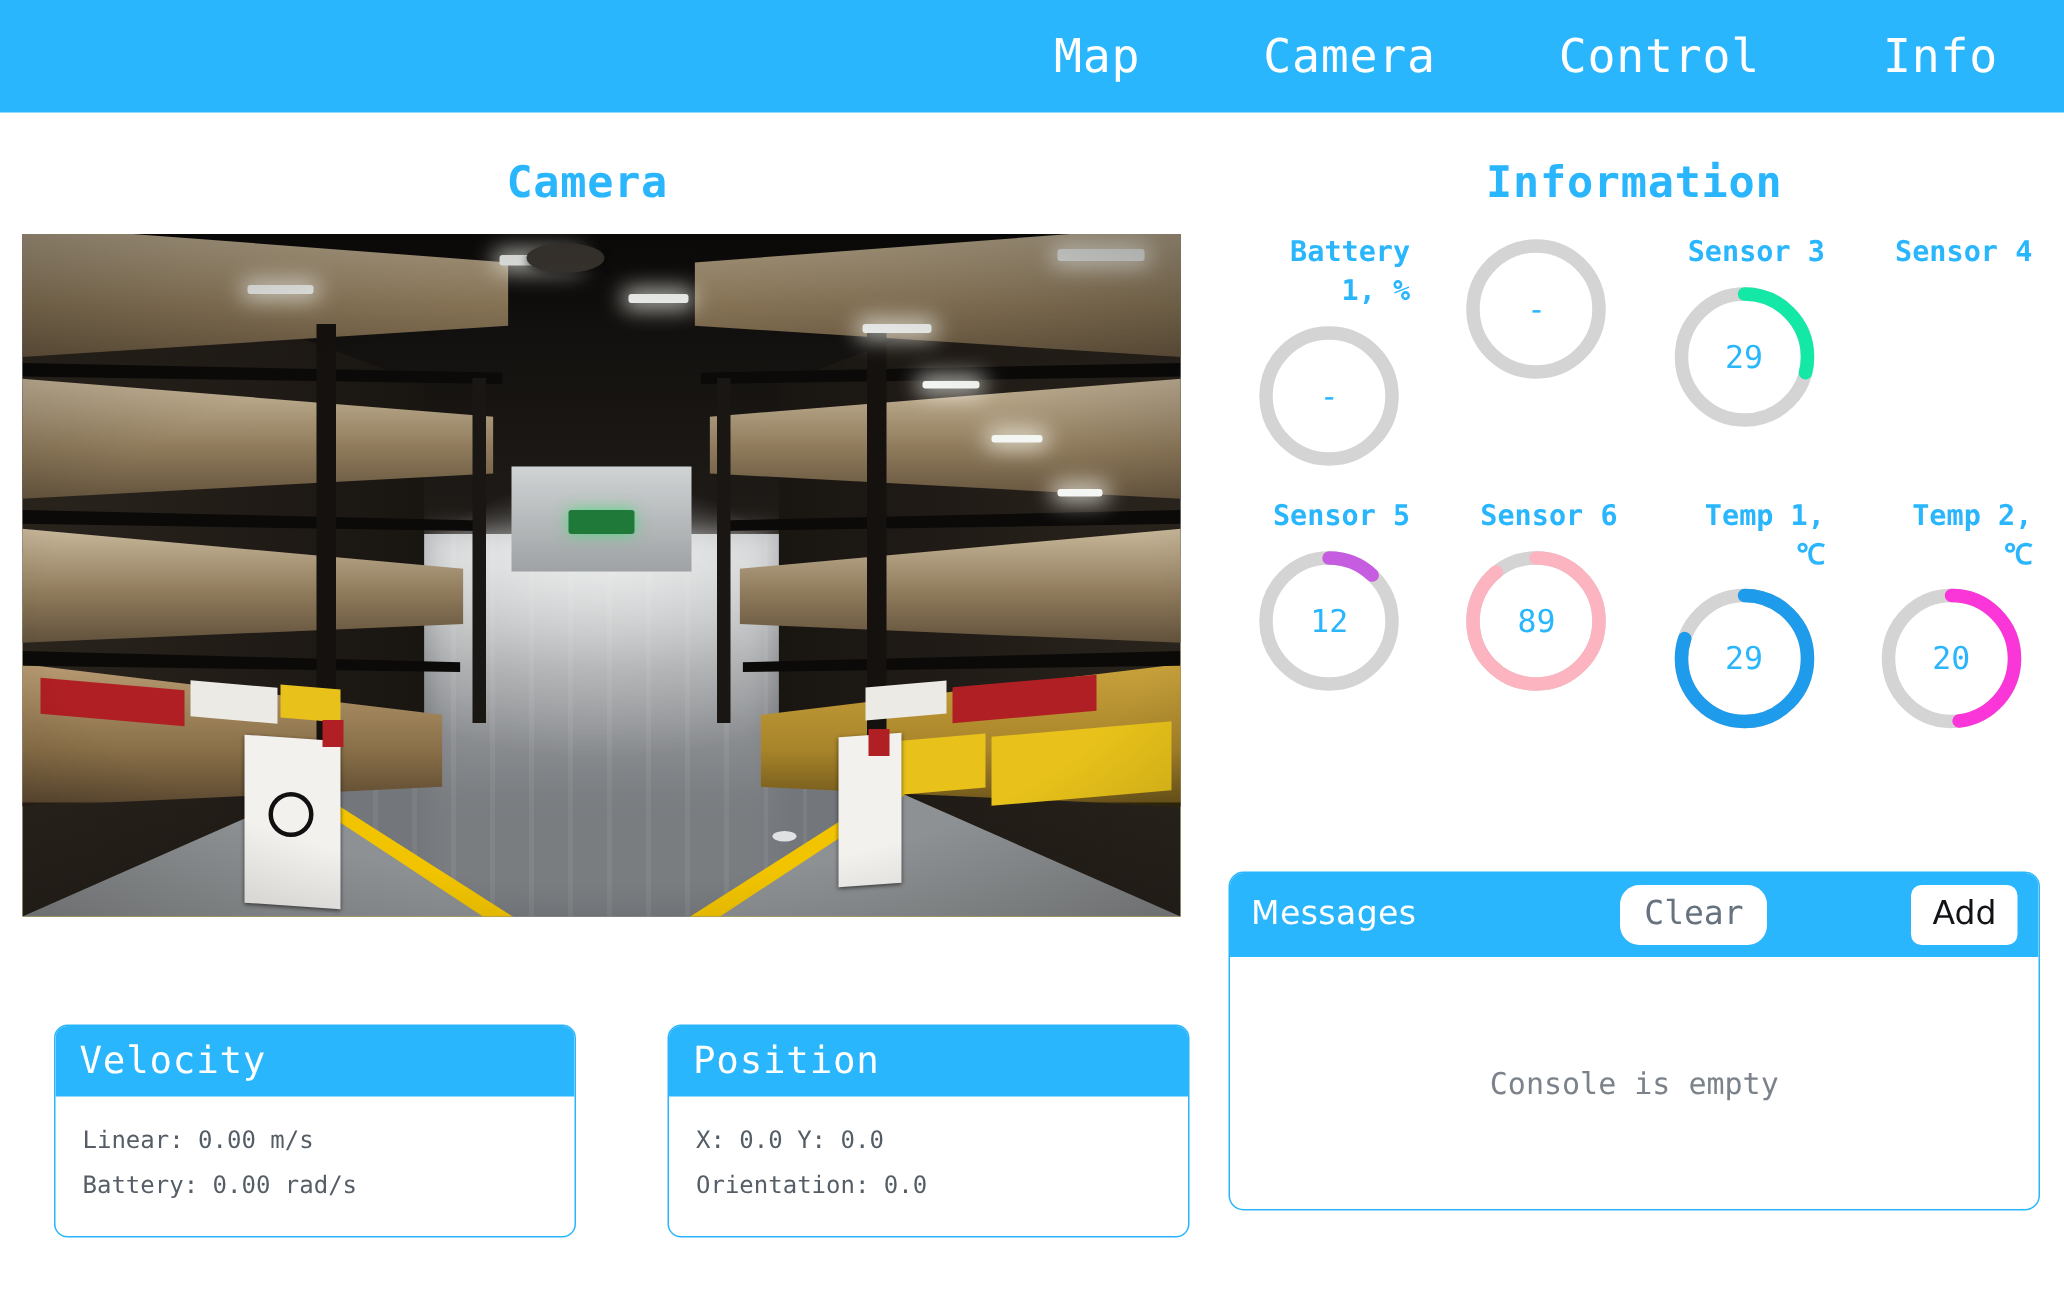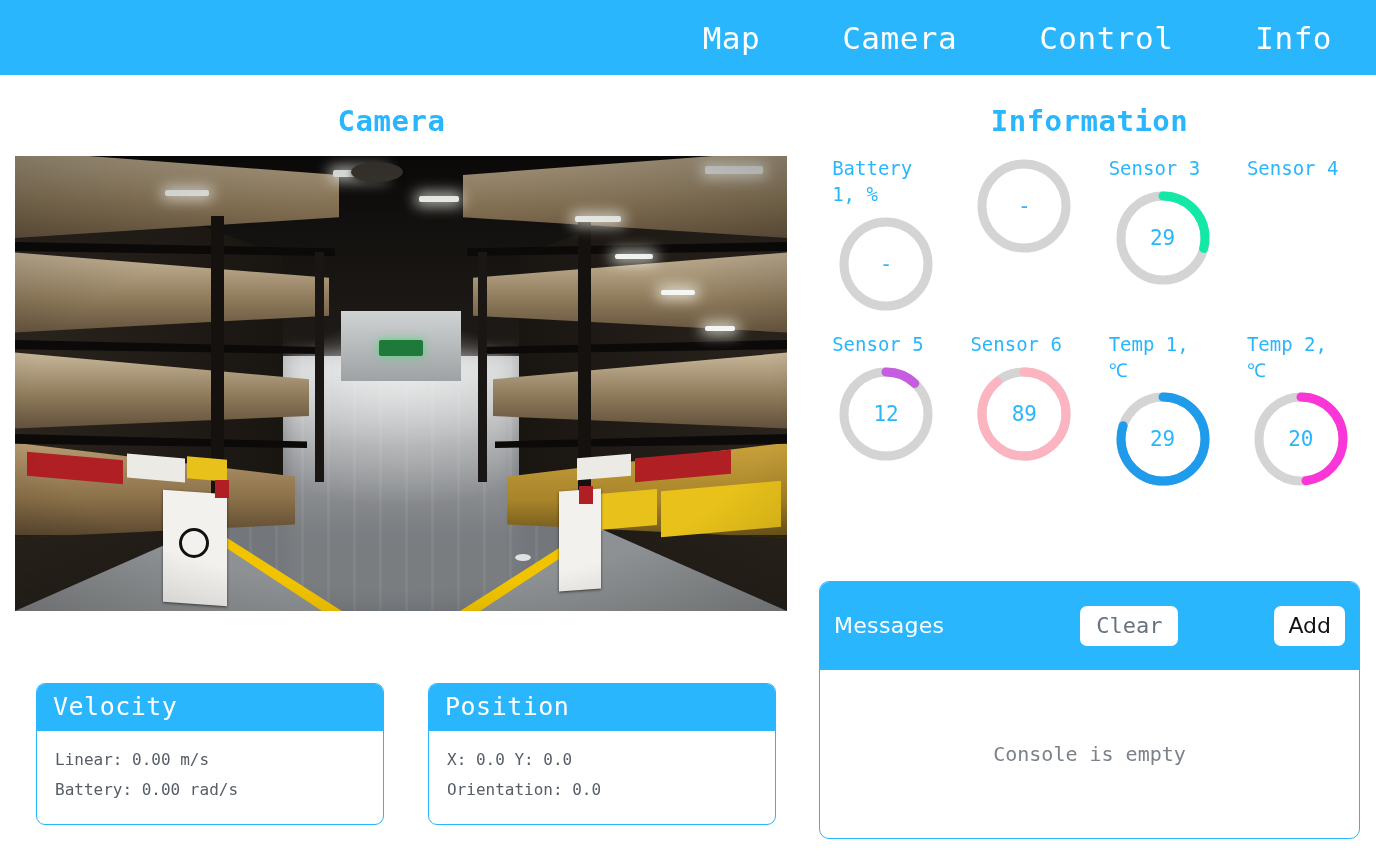--- a/index.html
+++ b/index.html
@@ -179,21 +179,21 @@
   .label-red{ position:absolute; background:#b01f24; }
   .label-yellow{ position:absolute; background:#e8c21a; }
   .label-white{ position:absolute; background:#eceae4; }
   .vignette{
     position:absolute; inset:0;
     background: radial-gradient(ellipse 115% 95% at 50% 55%, rgba(0,0,0,0) 42%, rgba(0,0,0,0.62) 100%);
   }
 
   
   .cards-row{
-    display:flex; margin-top:72px; margin-left:19px; gap:44px;padding-left:17px;
+    display:flex; margin-top:72px; margin-left:19px; gap:61px;padding-left:17px;
   }
   .card{
     width:348px;
     border:1px solid #29b6fd;
     border-radius:9px;
     overflow:hidden;
     background:#fff;
   }
   .card-head{
     background:#29b6fd;
@@ -221,24 +221,25 @@
     padding: 0 6px 0 14px;
   }
   .gauge-cell{
     display:flex; flex-direction:column; align-items:center;
   }
   .gauge-label{
     color:#29b6fd;
     font-family:"DejaVu Sans Mono", monospace;
     font-size:19px;
     line-height:1.35;
-    text-align:left;
+    text-align:right;
     width:108px;
     margin-bottom:6px;
     min-height:26px;
+    font-weight:bold;
   }
   .gauge-label.two-line{ min-height:52px; }
   .ring{
     position:relative;
     width:100px; height:100px;text-align:right;
   }
   .ring svg{ transform: rotate(-90deg); display:block; }
   .ring-value{
     position:absolute; inset:0;
     display:flex; align-items:center; justify-content:center;
@@ -252,42 +253,42 @@
   .messages{
     margin: 92px 16px 0 16px;
     border:1px solid #29b6fd;
     border-radius:10px;
     overflow:hidden;
     background:#fff;
   }
   .msg-head{
     background:#29b6fd;
     display:flex; align-items:center;
-    padding:24px 14px;
+    padding:8px 14px;
     gap:0;
   }
   .msg-title{
     color:#ffffff;
     font-family:"DejaVu Sans", sans-serif;
     font-size:22px;
     letter-spacing:0.3px;
     flex:0 0 auto;
   }
   .msg-spacer{ flex:1 1 auto; }
   .btn{
     background:#ffffff;
     border:none;
     border-radius:7px;
     padding:7px 16px;
     font-family:"DejaVu Sans Mono", monospace;
     font-size:22px;
     cursor:pointer;
     line-height:1.15;
   }
-  .btn-clear{ color:#667280; margin-right:96px; }
+  .btn-clear{ color:#667280; margin-right:96px;border-radius:13px; }
   .btn-add{ color:#111317; font-family:"DejaVu Sans", sans-serif; padding:7px 14px; }
   .msg-body{
     height:168px;
     display:flex; align-items:center; justify-content:center;
   }
   .msg-empty{
     color:#7b828a;
     font-family:"DejaVu Sans Mono", monospace;
     font-size:20px;
   }

